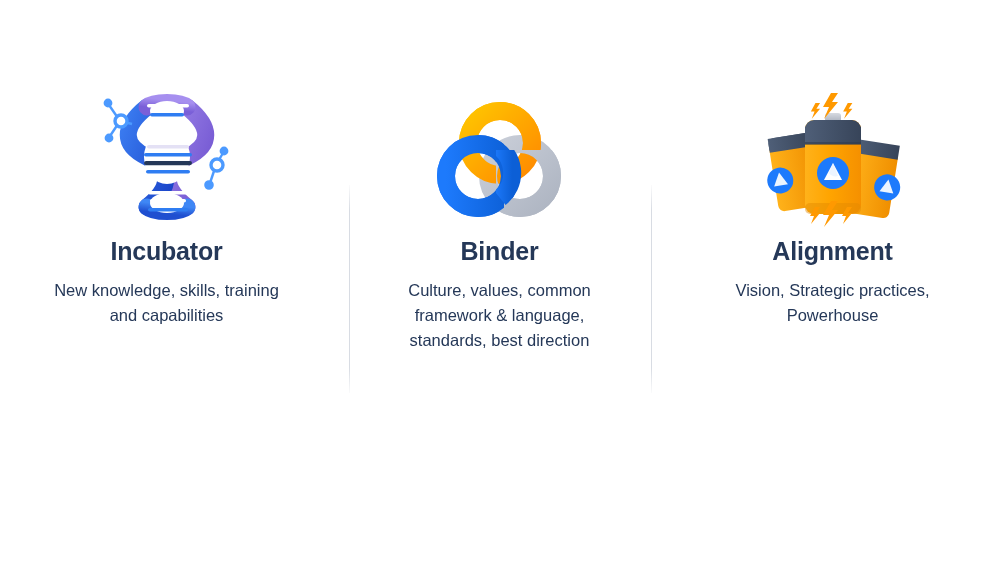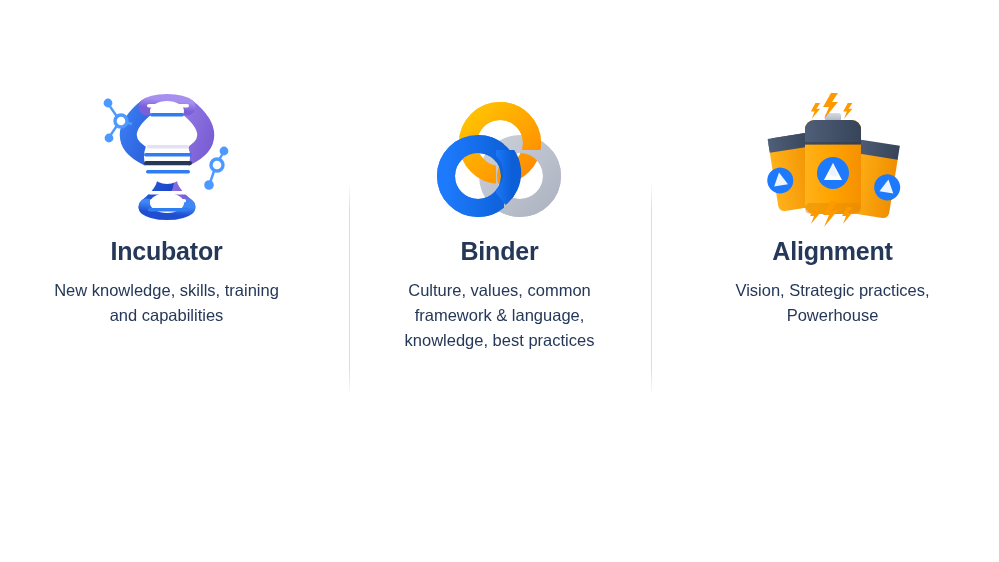--- a/index.html
+++ b/index.html
@@ -218,21 +218,21 @@
             <path d="M66 50 A32 32 0 0 1 72 104" fill="none" stroke="url(#ringBlue)" stroke-width="18" transform="translate(-6,-4)"></path>
           </g>
         </svg>
       </div>
 
       <div class="col-title">Binder</div>
 
       <div class="col-desc">
         <span class="ln">Culture, values, common</span>
         <span class="ln">framework &amp; language,</span>
-        <span class="ln">knowledge, best practices</span>
+        <span class="ln">standards, best direction</span>
       </div>
     </div>
 
     <div class="column">
       <div class="icon-wrap">
         <svg width="160" height="140" viewBox="0 0 160 140" aria-hidden="true">
           <defs>
             <linearGradient id="battBody" x1="0" y1="0" x2="1" y2="0">
               <stop offset="0%" stop-color="#ffb21a"></stop>
               <stop offset="45%" stop-color="#ffa400"></stop>

